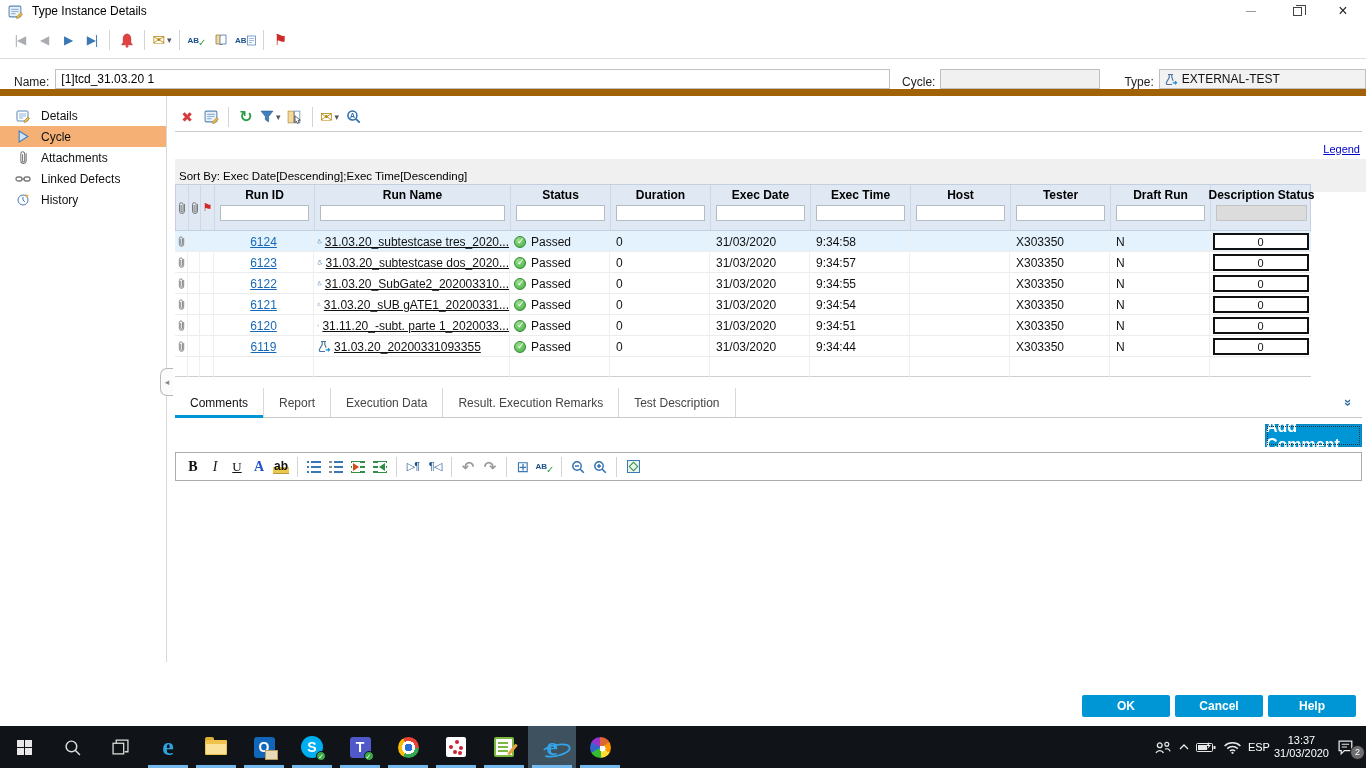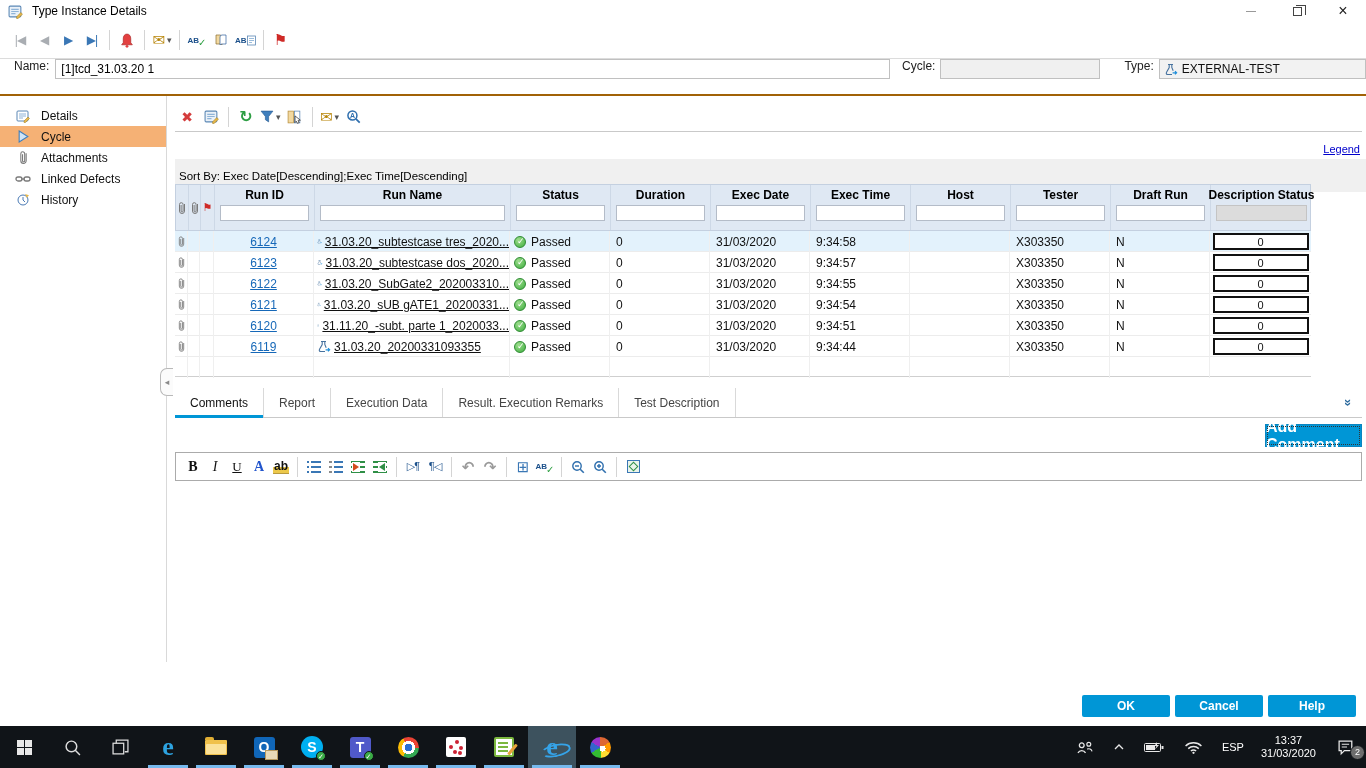--- a/index.html
+++ b/index.html
@@ -26,21 +26,21 @@
   .nav-blue { color:#3a77b5; font-size:12px; letter-spacing:-1px; }
   .glyph-mail { color:#b8860b; font-size:15px; }
   .caret { color:#555; font-size:9px; margin-left:2px; }
   .glyph-flag { color:#cf2a27; font-size:15px; }
   .glyph-x { color:#d43c3c; font-weight:bold; font-size:14px; }
   .glyph-refresh { color:#2e9e44; font-weight:bold; font-size:16px; }
   .ab-sm { font-size:8px; font-weight:bold; color:#1a4f8a; letter-spacing:0; }
   .spell-check-mark { color:#2fa044; font-weight:bold; font-size:10px; margin-left:-1px; margin-top:5px; }
 
   
-  .name-row { position:absolute; top:59px; left:0; right:0; height:37px; display:flex; align-items:flex-start; border-bottom:2px solid #a16207; background:#fff; }
+  .name-row { position:absolute; top:59px; left:0; right:0; height:37px; display:flex; align-items:flex-end; border-bottom:7px solid #a16207; background:#fff; }
   .fld-label { color:#222; }
   .name-row .lbl-name { margin-left:14px; }
   .inp { height:20px; border:1px solid #c0c0c0; background:#fff; font-family:inherit; font-size:12px; padding:0 5px; }
   .inp-name { width:838px; margin-left:6px; }
   .lbl-cycle { margin-left:12px; }
   .inp-cycle { width:160px; margin-left:5px; background:#f0f0f0; }
   .lbl-type { margin-left:24px; }
   .type-box { width:208px; height:20px; margin-left:5px; border:1px solid #c0c0c0; background:#f2f2f2; display:flex; align-items:center; padding-left:4px; gap:4px; }
 
   
@@ -147,21 +147,21 @@
   .rdots-ico::before { content:""; position:absolute; left:9px; top:3px; width:4px; height:4px; border-radius:50%; background:#cc2233;
       box-shadow:-6px 5px 0 #cc2233, 4px 6px 0 #cc2233, -2px 10px 0 #cc2233, 3px 11px 0 #cc2233; }
   .npp-ico { width:20px; height:20px; background:#fff; border:2px solid #7cb83f; border-radius:2px; position:relative; }
   .npp-ico::before { content:""; position:absolute; left:2px; top:3px; width:10px; height:2px; background:#7cb83f; box-shadow:0 4px 0 #7cb83f, 0 8px 0 #7cb83f; }
   .npp-ico::after { content:""; position:absolute; right:-2px; bottom:-1px; width:3px; height:13px; background:#e8a33c; transform:rotate(40deg); border-radius:1px; }
   .ie-e { color:#35a3e8; font-size:26px; font-weight:bold; font-family:"Liberation Serif","DejaVu Serif",serif; line-height:24px; position:relative; }
   .ie-e::after { content:""; position:absolute; left:-5px; top:9px; width:26px; height:9px; border:2px solid #35a3e8; border-radius:50%; transform:rotate(-12deg); border-left-color:transparent; }
   .palette-ico { width:21px; height:21px; border-radius:50%;
       background: radial-gradient(circle at 60% 55%, #fff 0 3px, transparent 3px),
       conic-gradient(#d63 0 60deg, #f90 60deg 120deg, #fd3 120deg 175deg, #3b3 175deg 240deg, #36c 240deg 300deg, #93c 300deg 360deg); }
-  .tray { margin-left:auto; display:flex; align-items:center; gap:15px; padding-right:8px; }
+  .tray { margin-left:auto; display:flex; align-items:center; gap:2px; padding-right:8px; }
   .tray-item { display:flex; align-items:center; justify-content:center; padding:0 2px; }
   .tray-lang { font-size:11px; color:#fff; }
   .tray-clock { text-align:center; font-size:11px; color:#fff; line-height:13px; }
   .notif-wrap { position:relative; margin-left:4px; }
   .notif-badge { position:absolute; right:-7px; bottom:-4px; width:15px; height:15px; border-radius:50%; background:#6d6d6d; color:#fff; font-size:9px; display:flex; align-items:center; justify-content:center; border:1px solid #101418; }
 </style>
 </head>
 <body>
 
 <div id="app">

